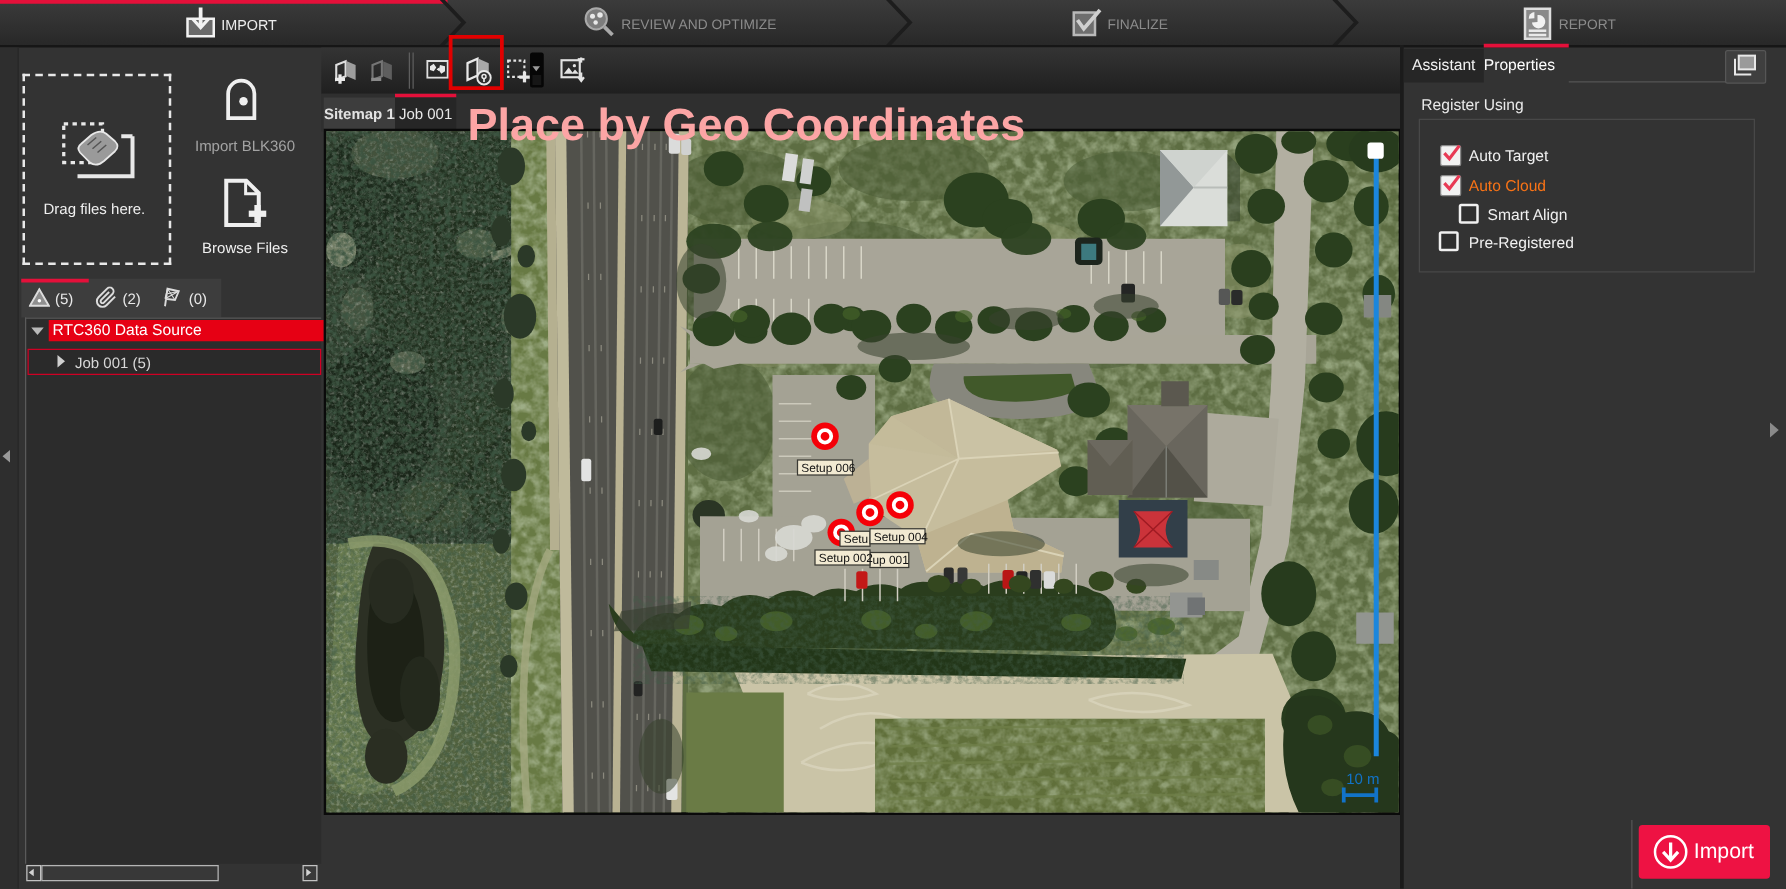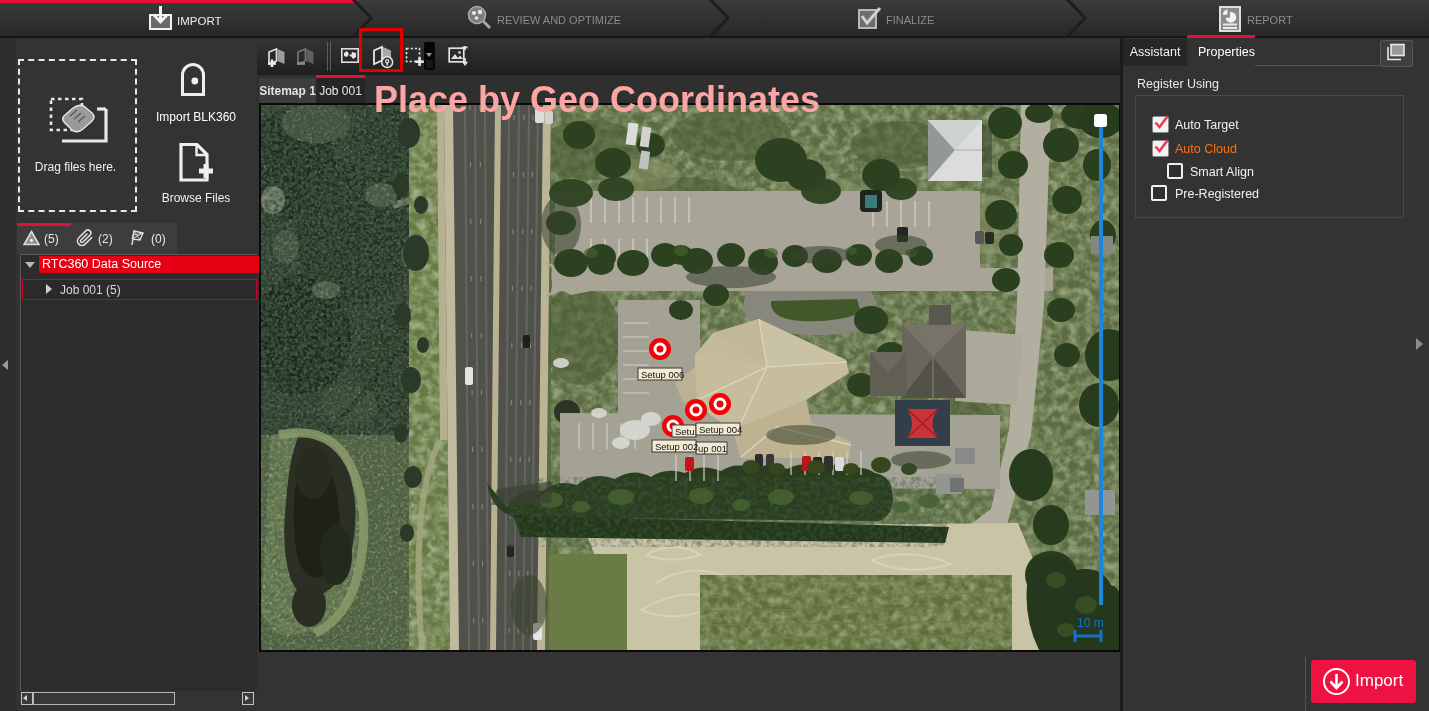--- a/index.html
+++ b/index.html
@@ -72,21 +72,21 @@
   </g>
 </svg>
 
 <div class="abs" style="left:18px;top:160px;width:115px;text-align:center;font-size:12px;color:#f0f0f0;">Drag files here.</div>
 
 <svg class="abs" style="left:180px;top:62px" width="26" height="35" viewBox="0 0 26 35">
   <path d="M2.5 32.5 L2.5 13 A10.5 10.5 0 0 1 23.5 13 L23.5 32.5 Z" fill="none" stroke="#efefef" stroke-width="3"></path>
   <circle cx="14.8" cy="19" r="3.4" fill="#efefef"></circle>
 </svg>
 
-<div class="abs" style="left:136px;top:110px;width:120px;text-align:center;font-size:12px;color:#ffffff;">Import BLK360</div>
+<div class="abs" style="left:136px;top:110px;width:120px;text-align:center;font-size:12px;color:#a3a3a3;">Import BLK360</div>
 
 <svg class="abs" style="left:177px;top:142px" width="37" height="41" viewBox="0 0 37 41">
   <path d="M4 2.5 L20 2.5 L30 12.5 L30 38 L4 38 Z" fill="none" stroke="#efefef" stroke-width="3.2"></path>
   <path d="M19.5 3 L19.5 13 L29.5 13" fill="none" stroke="#efefef" stroke-width="2.4"></path>
   <rect x="22" y="26.5" width="14" height="5" fill="#efefef"></rect>
   <rect x="26.5" y="22" width="5" height="14" fill="#efefef"></rect>
 </svg>
 
 <div class="abs" style="left:136px;top:191px;width:120px;text-align:center;font-size:12px;color:#f0f0f0;">Browse Files</div>
 
@@ -665,21 +665,21 @@
 <div class="abs" style="left:359px;top:28px;width:38px;height:38px;border:3.5px solid #e10000;z-index:30;"></div>
 
 <div class="abs" style="left:374px;top:79px;font-size:36px;font-weight:bold;color:#fca5a5;z-index:30;">Place by Geo Coordinates</div>
 
 <div class="abs" style="left:1120px;top:36px;width:3px;height:675px;background:#1b1b1b;"></div>
 
 <div class="abs" style="left:1123px;top:39px;width:64px;height:27px;background:#262626;color:#f2f2f2;font-size:12.5px;line-height:27px;text-align:center;">Assistant</div>
 
 <div class="abs" style="left:1187px;top:35px;width:68px;height:3px;background:#e4103a;"></div>
 
-<div class="abs" style="left:1187px;top:38px;width:68px;height:28px;color:#fff;font-size:12.5px;line-height:28px;text-align:right;">Properties</div>
+<div class="abs" style="left:1187px;top:38px;width:68px;height:28px;color:#fff;font-size:12.5px;line-height:28px;text-align:left;">Properties</div>
 
 <div class="abs" style="left:1255px;top:65px;width:156px;height:1px;background:#555;"></div>
 
 <div class="abs" style="left:1380px;top:40px;width:31px;height:25px;background:#3f3f3f;border:1px solid #565656;border-radius:2px;"></div>
 <svg class="abs" style="left:1386px;top:43px" width="20" height="19" viewBox="0 0 20 19">
   <rect x="5" y="1.5" width="13" height="11" fill="#9a9a9a" stroke="#e8e8e8" stroke-width="1.6"></rect>
   <path d="M2 4 L2 16.5 L15 16.5" fill="none" stroke="#e8e8e8" stroke-width="1.6"></path>
 </svg>
 
 <div class="abs" style="left:1137px;top:77px;font-size:12.5px;color:#eaeaea;">Register Using</div>

